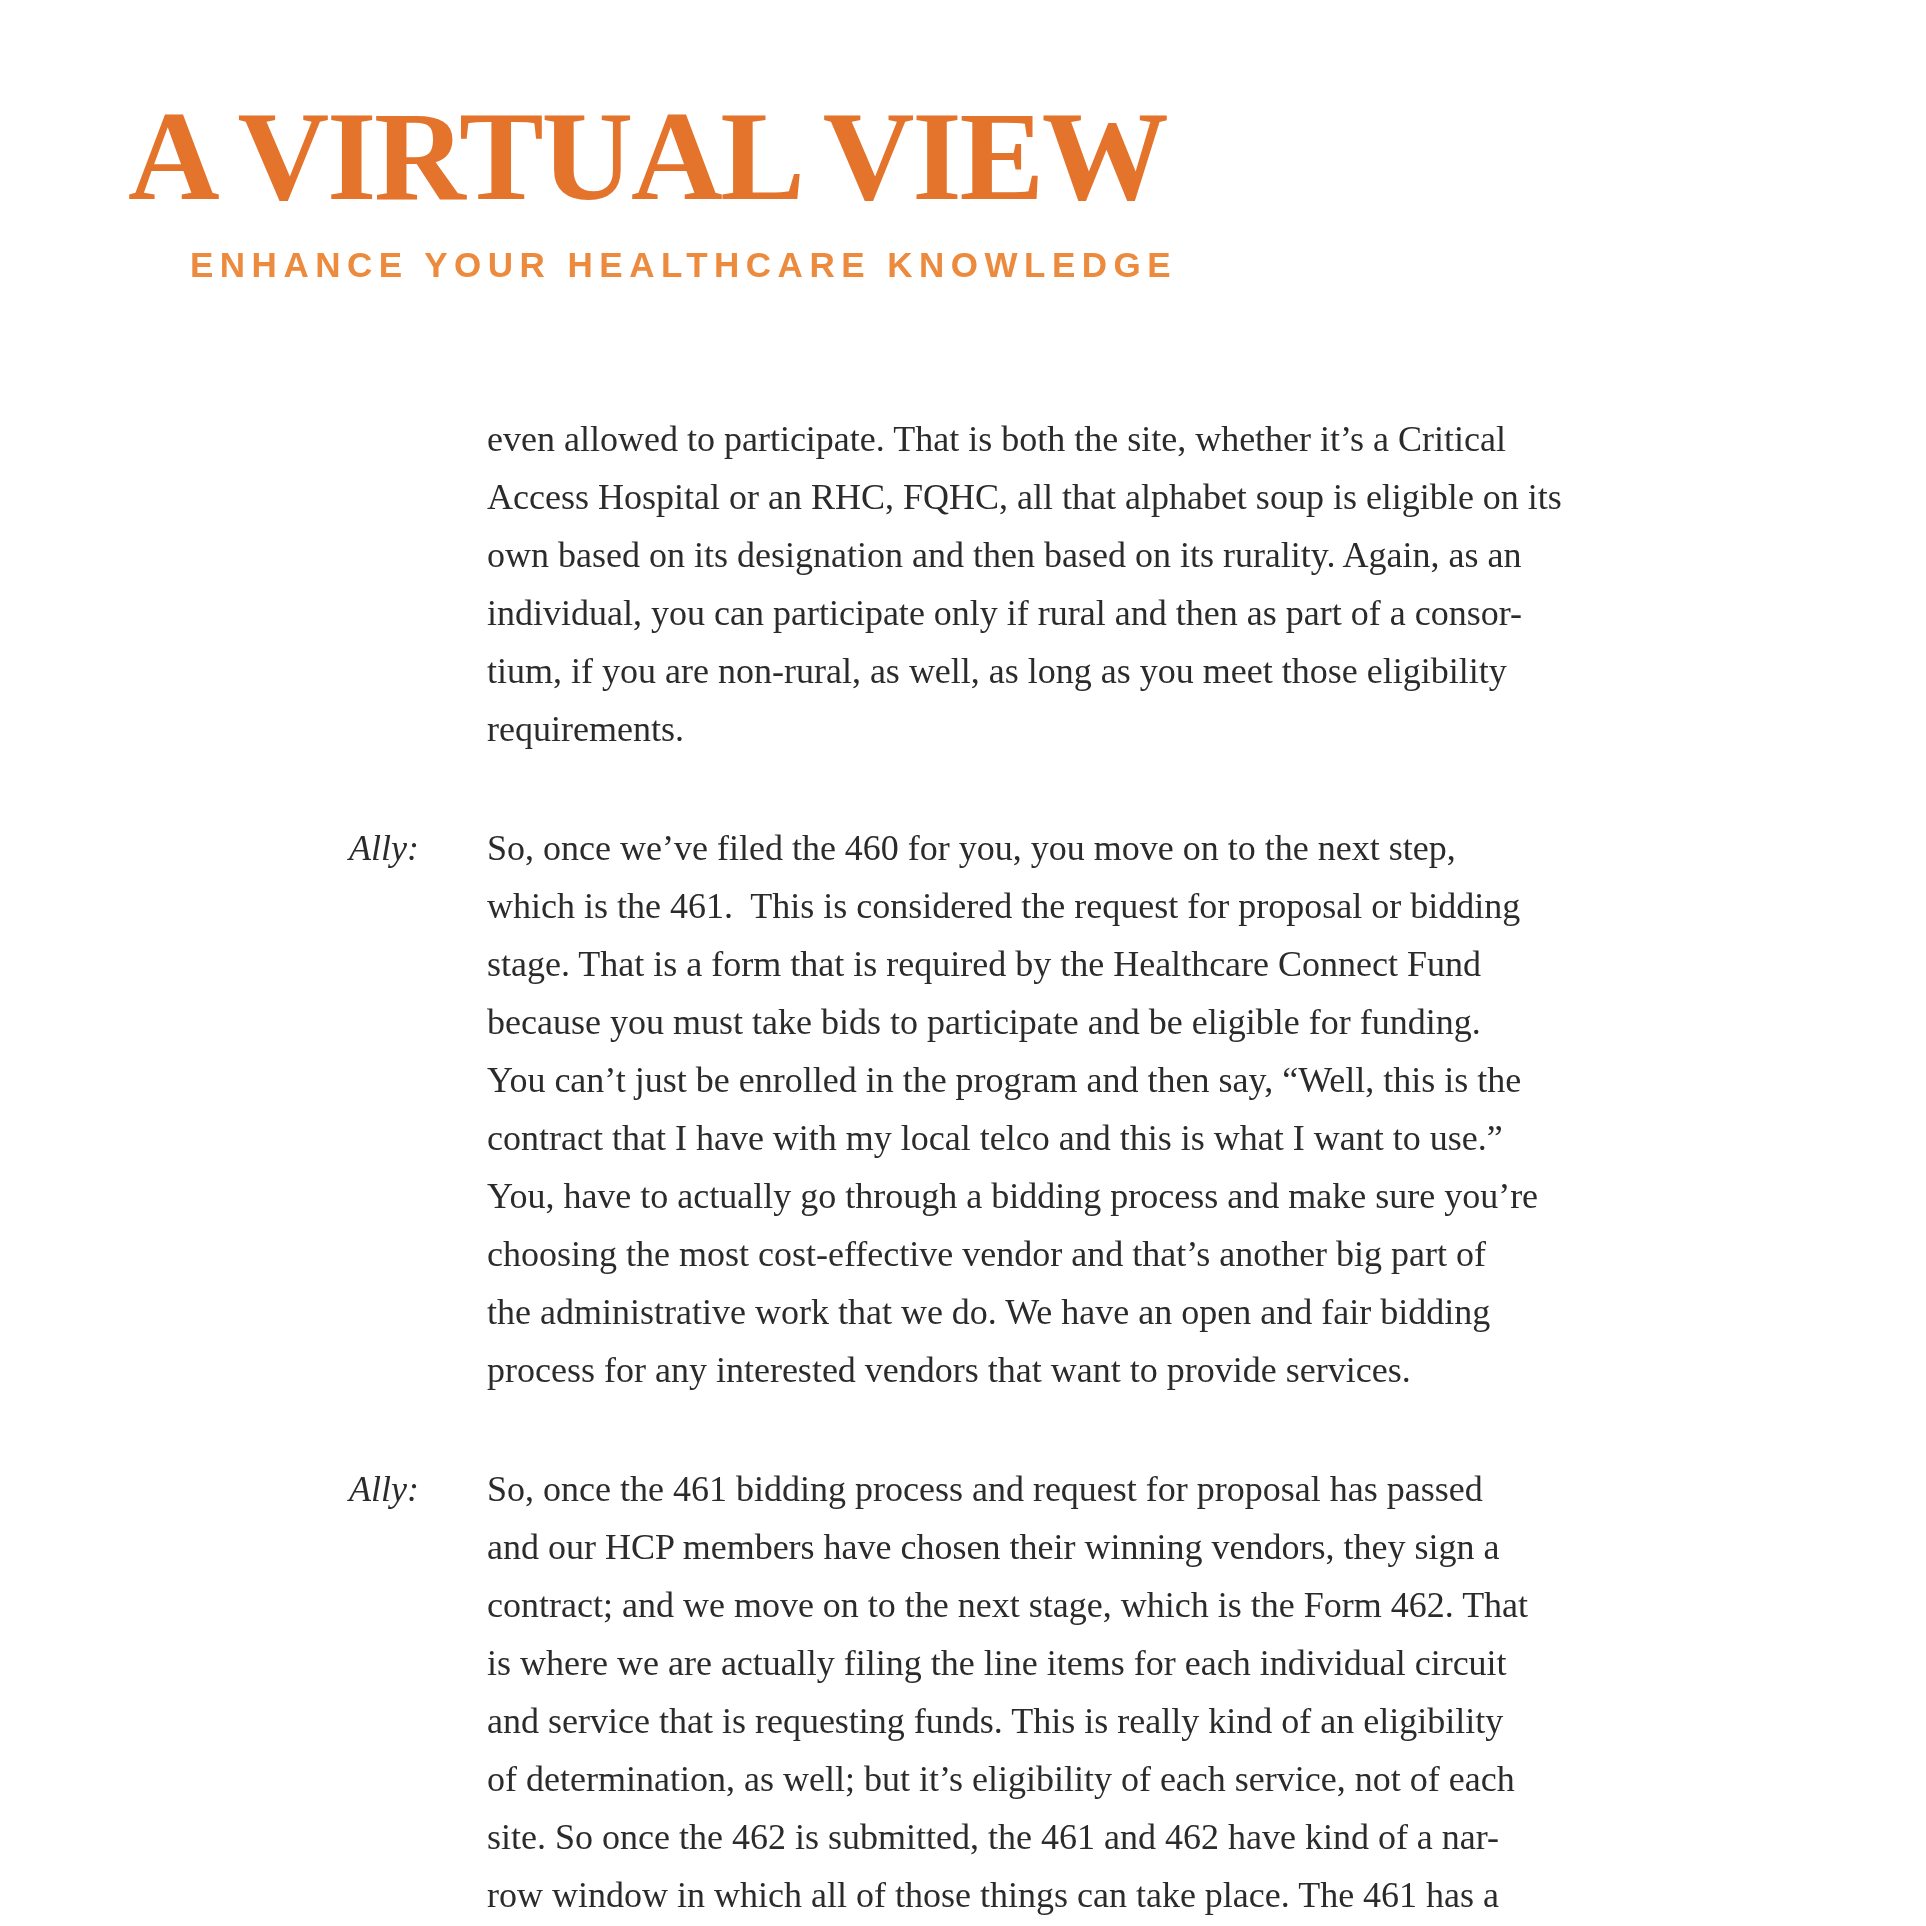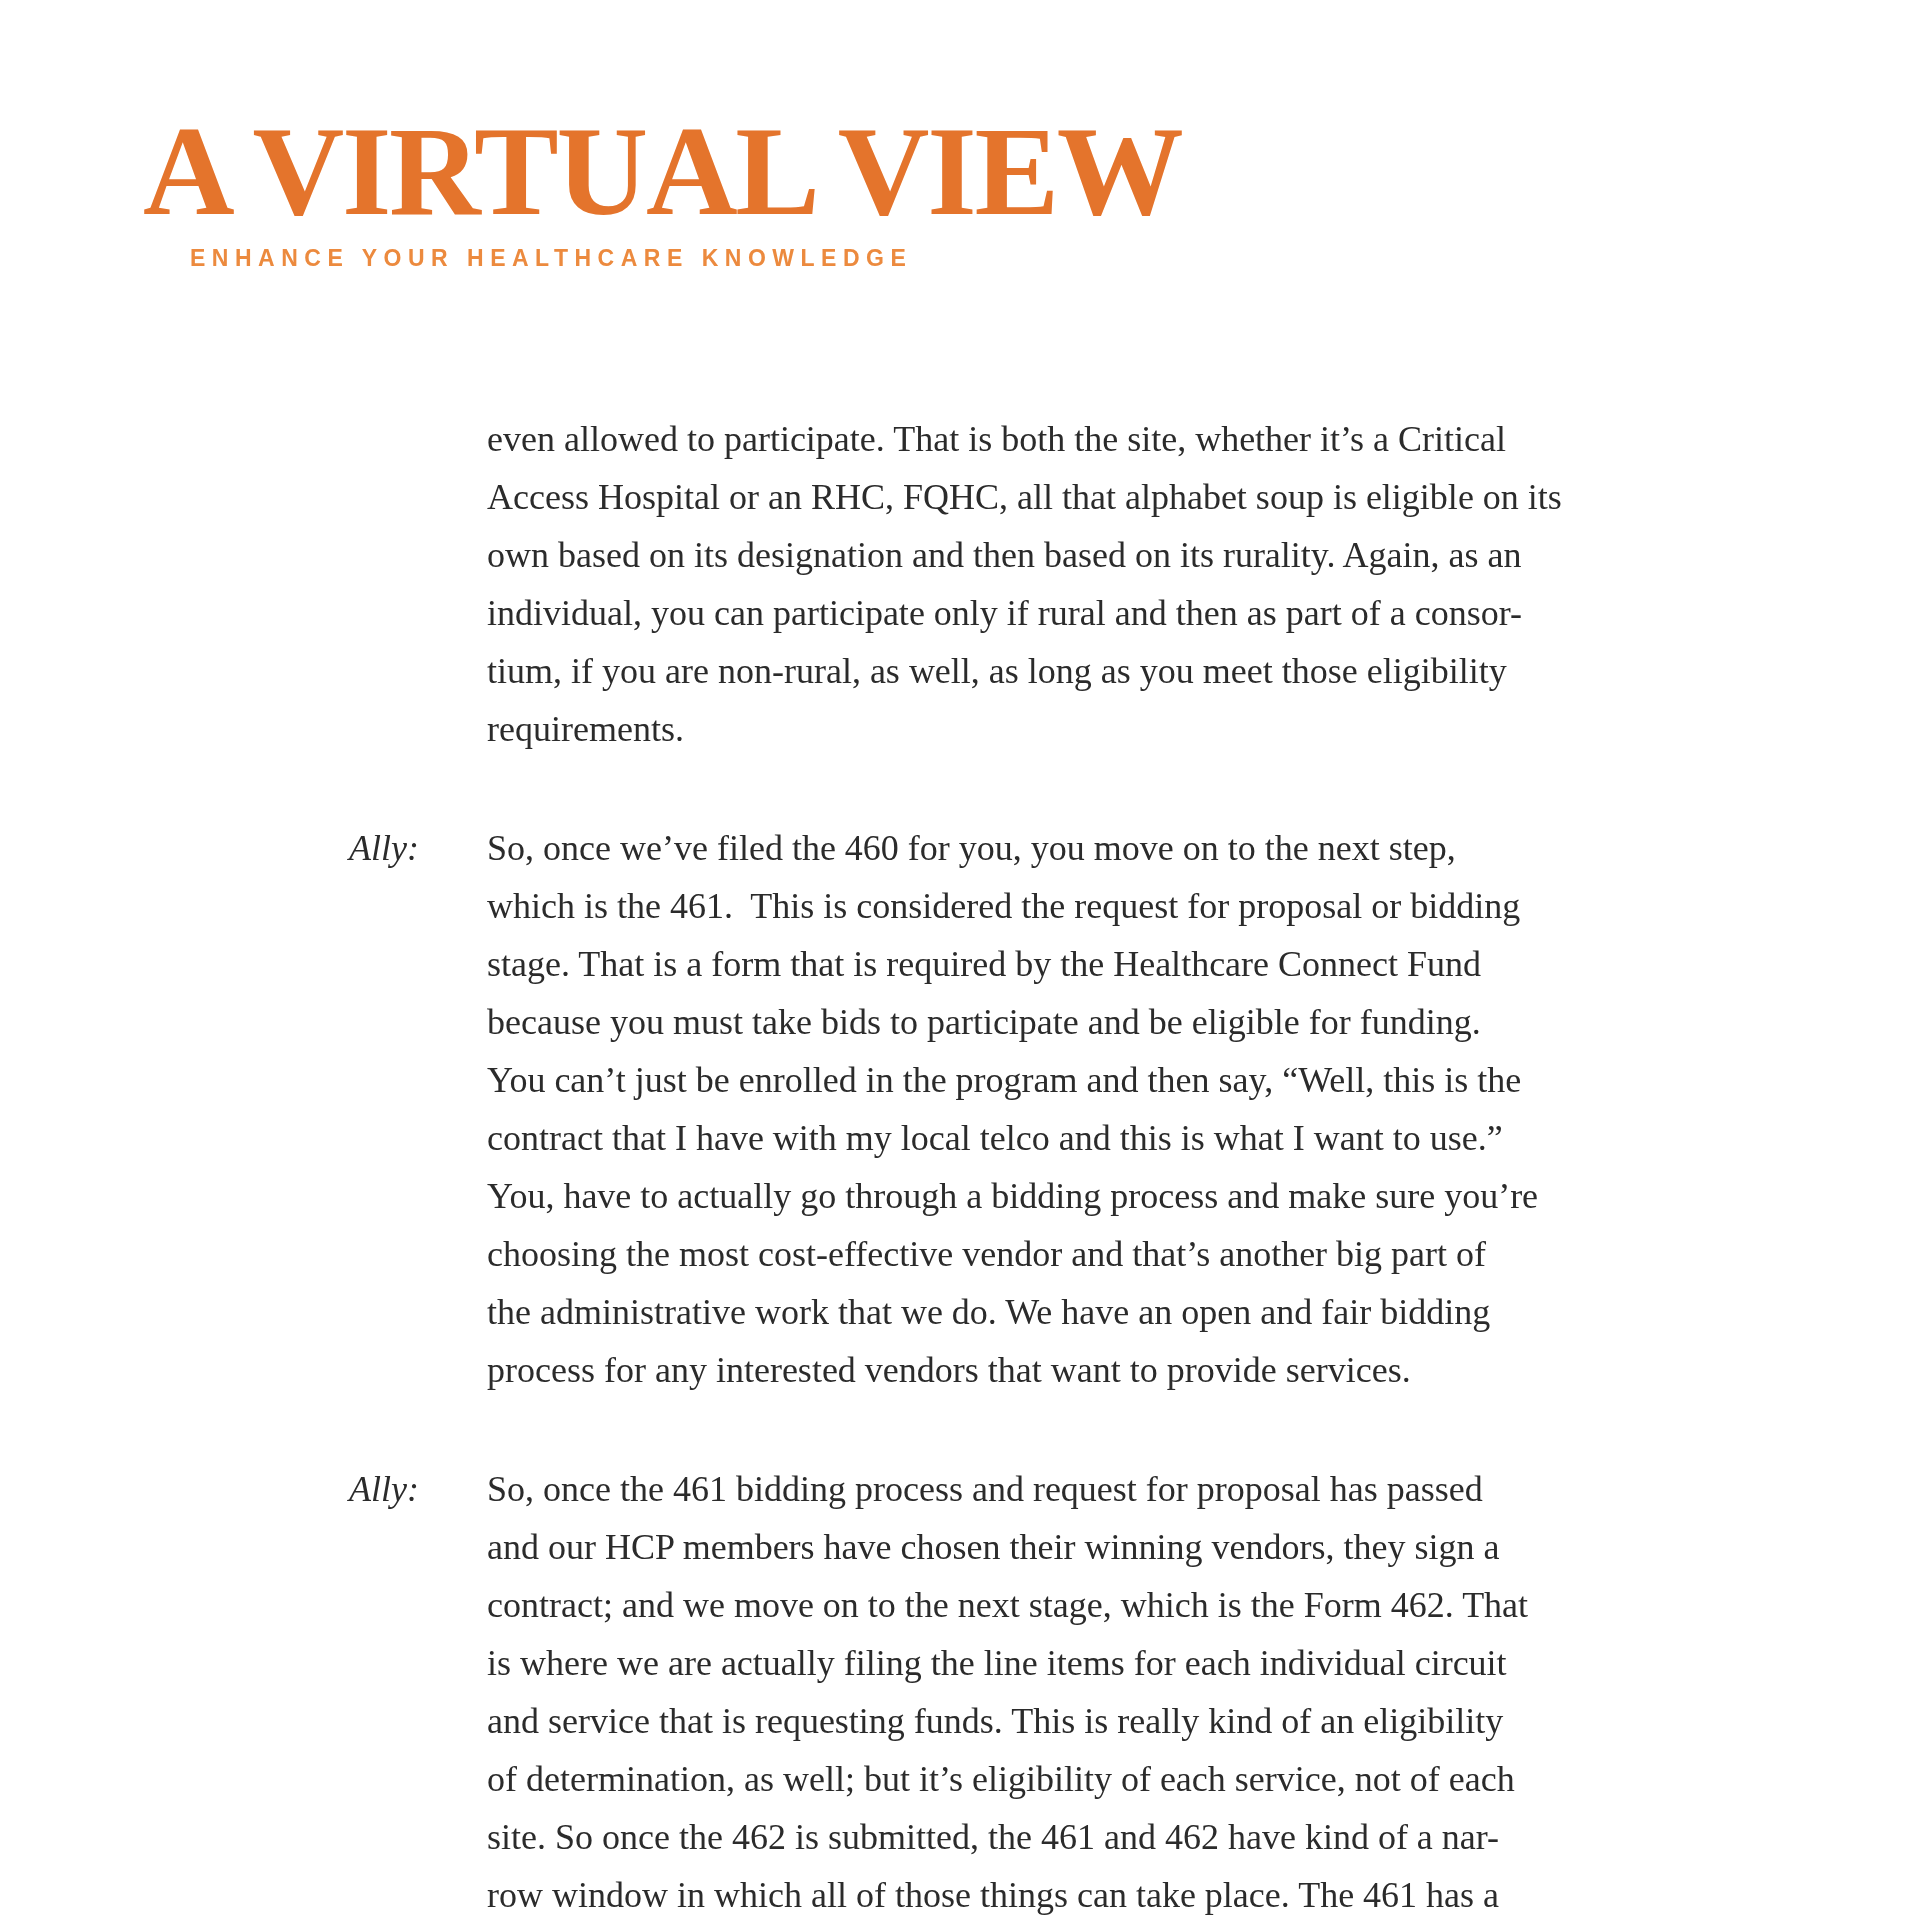--- a/index.html
+++ b/index.html
@@ -10,36 +10,36 @@
     background:#ffffff;
     overflow:hidden;
     font-family:"Liberation Serif","DejaVu Serif",serif;
   }
 
   
   .masthead-title {
     position:absolute;
     left:127px;
     top:92px;
-    margin:16px;
+    margin:1px;
     font-family:"Liberation Serif","DejaVu Serif",serif;
     font-weight:700;
     font-size:127px;
     line-height:1;
     letter-spacing:-2.3px;
     color:#e4742c;
     white-space:nowrap;
   }
   .masthead-subtitle {
     position:absolute;
     left:190px;
     top:245px;
     font-family:"Liberation Sans","DejaVu Sans",sans-serif;
     font-weight:700;
-    font-size:23px;
+    font-size:35px;
     letter-spacing:6.5px;
     color:#ec8a3e;
     white-space:nowrap;
   }
 
   
   .transcript {
     position:absolute;
     left:349px;
     top:410px;

